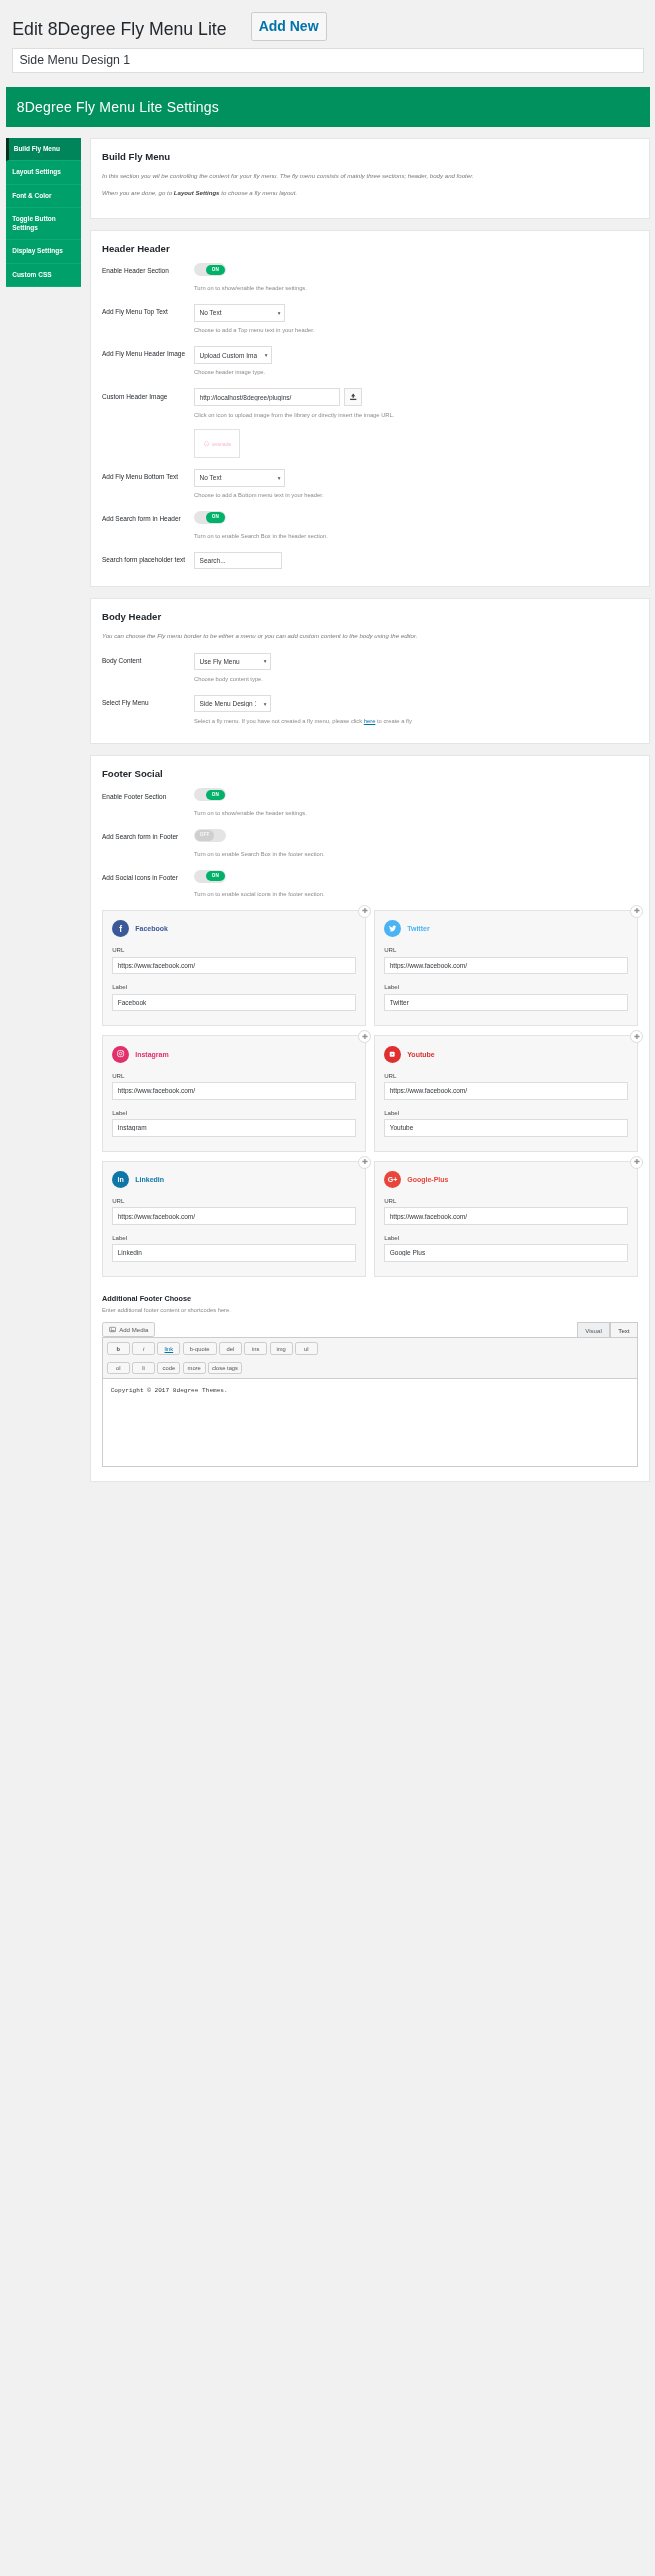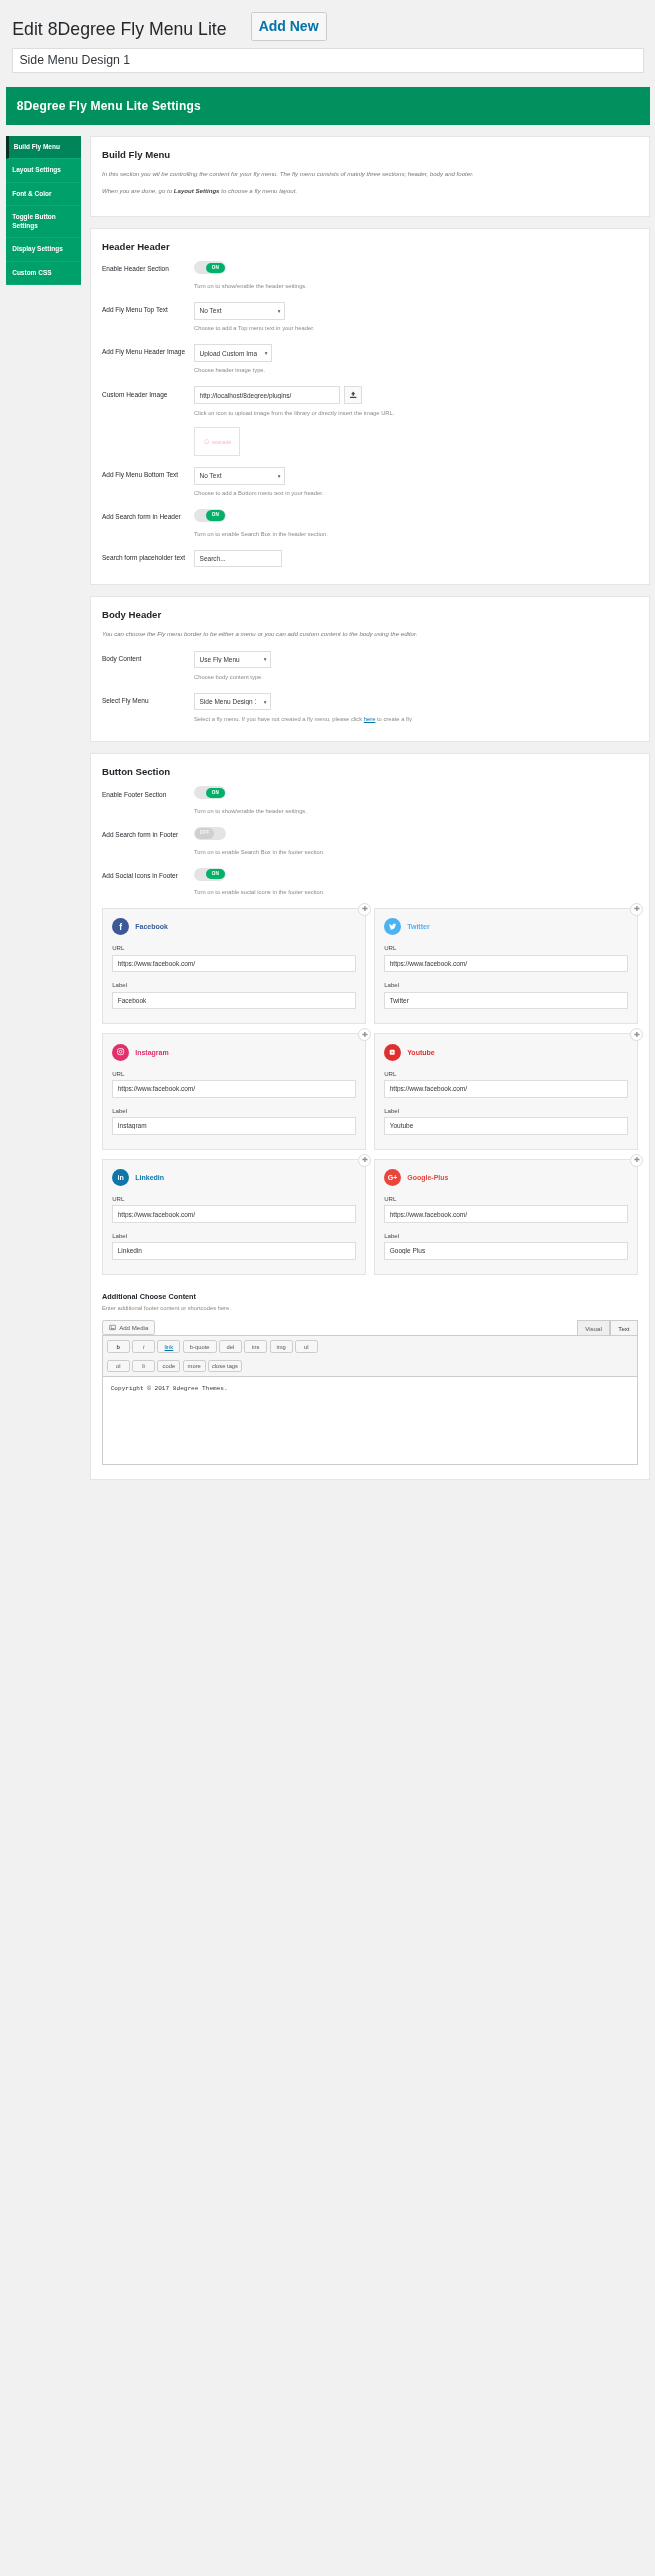--- a/index.html
+++ b/index.html
@@ -49,22 +49,22 @@
     font-family: "Liberation Sans", sans-serif;
     outline: none;
   }
 
   
   .settings-banner {
     margin: 14px 6.1px 0 6.1px;
     background: #00915f;
     color: #fff;
     padding: 12.3px 10.7px;
-    font-size: 12px;
-    font-weight: bold;
+    font-size: 14px;
+    font-weight: normal;
     letter-spacing: 0.2px;
   }
 
   
   .layout {
     display: flex;
     align-items: flex-start;
     margin: 10.7px 6.1px 0 6.1px;
     gap: 9.2px;
   }
@@ -525,21 +525,21 @@
             <span class="chev">▾</span>
           </span>
           <div class="desc">
             <span>Select a fly menu. If you have not created a fly menu, please click </span><a href="#">here</a><span> to create a fly</span>
           </div>
         </div>
       </div>
     </div>
 
     <div class="panel">
-      <h2>Button Section</h2>
+      <h2>Footer Social</h2>
 
       <div class="field">
         <div class="field-label">Enable Footer Section</div>
         <div class="field-control">
           <div class="toggle">
             <span class="knob">ON</span>
           </div>
           <div class="desc">Turn on to show/enable the header settings.</div>
         </div>
       </div>
@@ -647,21 +647,21 @@
             <span class="social-icon" style="background:#e9463b;font-size:7px">G+</span>
             <span class="social-name" style="color:#e9463b">Google-Plus</span>
           </div>
           <div class="sub-label">URL</div>
           <input class="txt" type="text" value="https://www.facebook.com/" style="">
           <div class="sub-label">Label</div>
           <input class="txt" type="text" value="Google Plus" style="">
         </div>
       </div>
 
-      <div class="afc-title">Additional Choose Content</div>
+      <div class="afc-title">Additional Footer Choose</div>
       <div class="afc-desc">Enter additional footer content or shortcodes here.</div>
 
       <div class="editor-bar">
         <span class="add-media">
           <svg width="7" height="7" viewBox="0 0 16 16">
             <rect x="1" y="3" width="14" height="10" rx="1.5" fill="none" stroke="#72777c" stroke-width="1.6"></rect>
             <circle cx="5.2" cy="6.6" r="1.2" fill="#72777c"></circle>
             <path d="M2.5 12 L6.5 8.3 L9 10.6 L11.3 8.6 L13.5 12 Z" fill="#72777c"></path>
           </svg>
           <span>Add Media</span>

